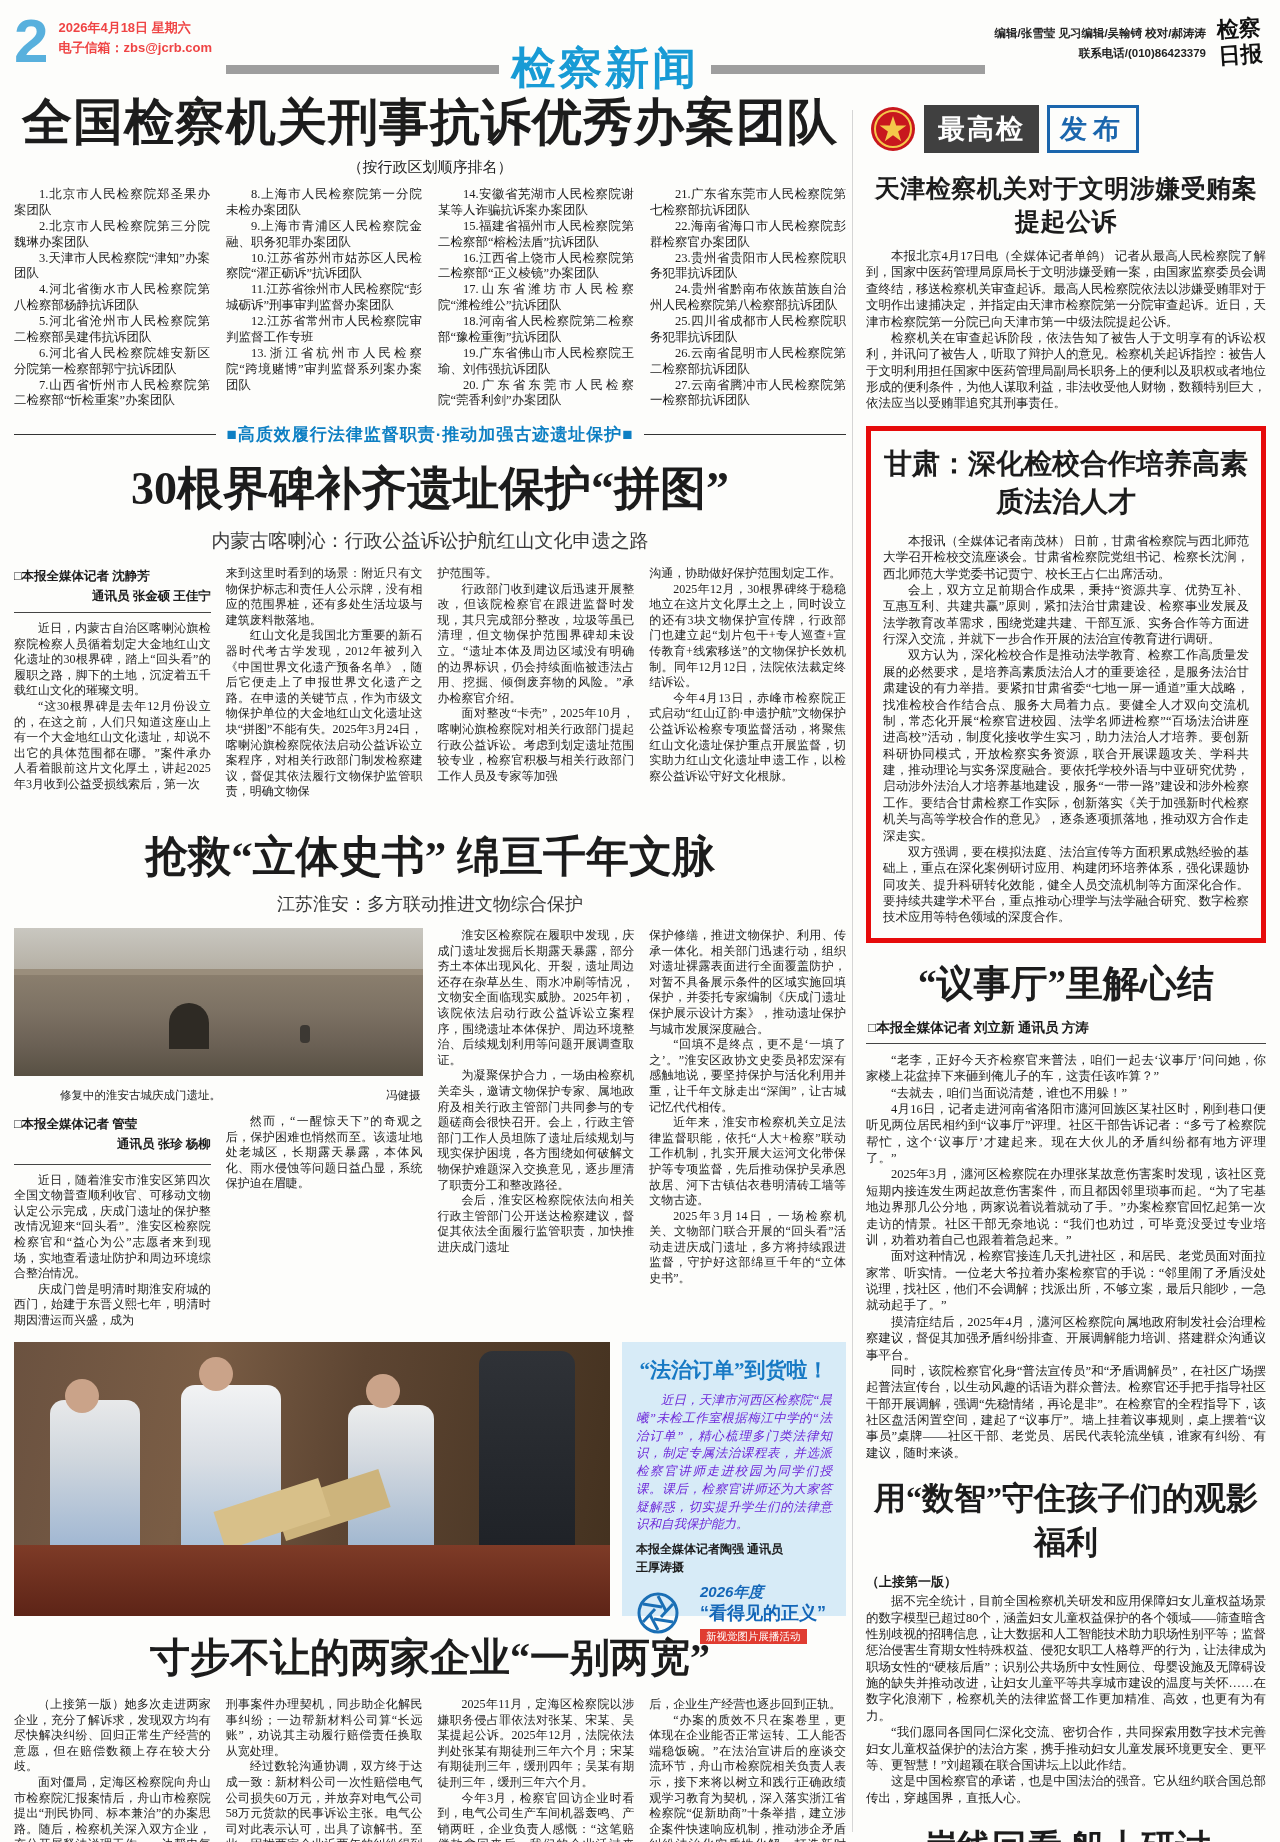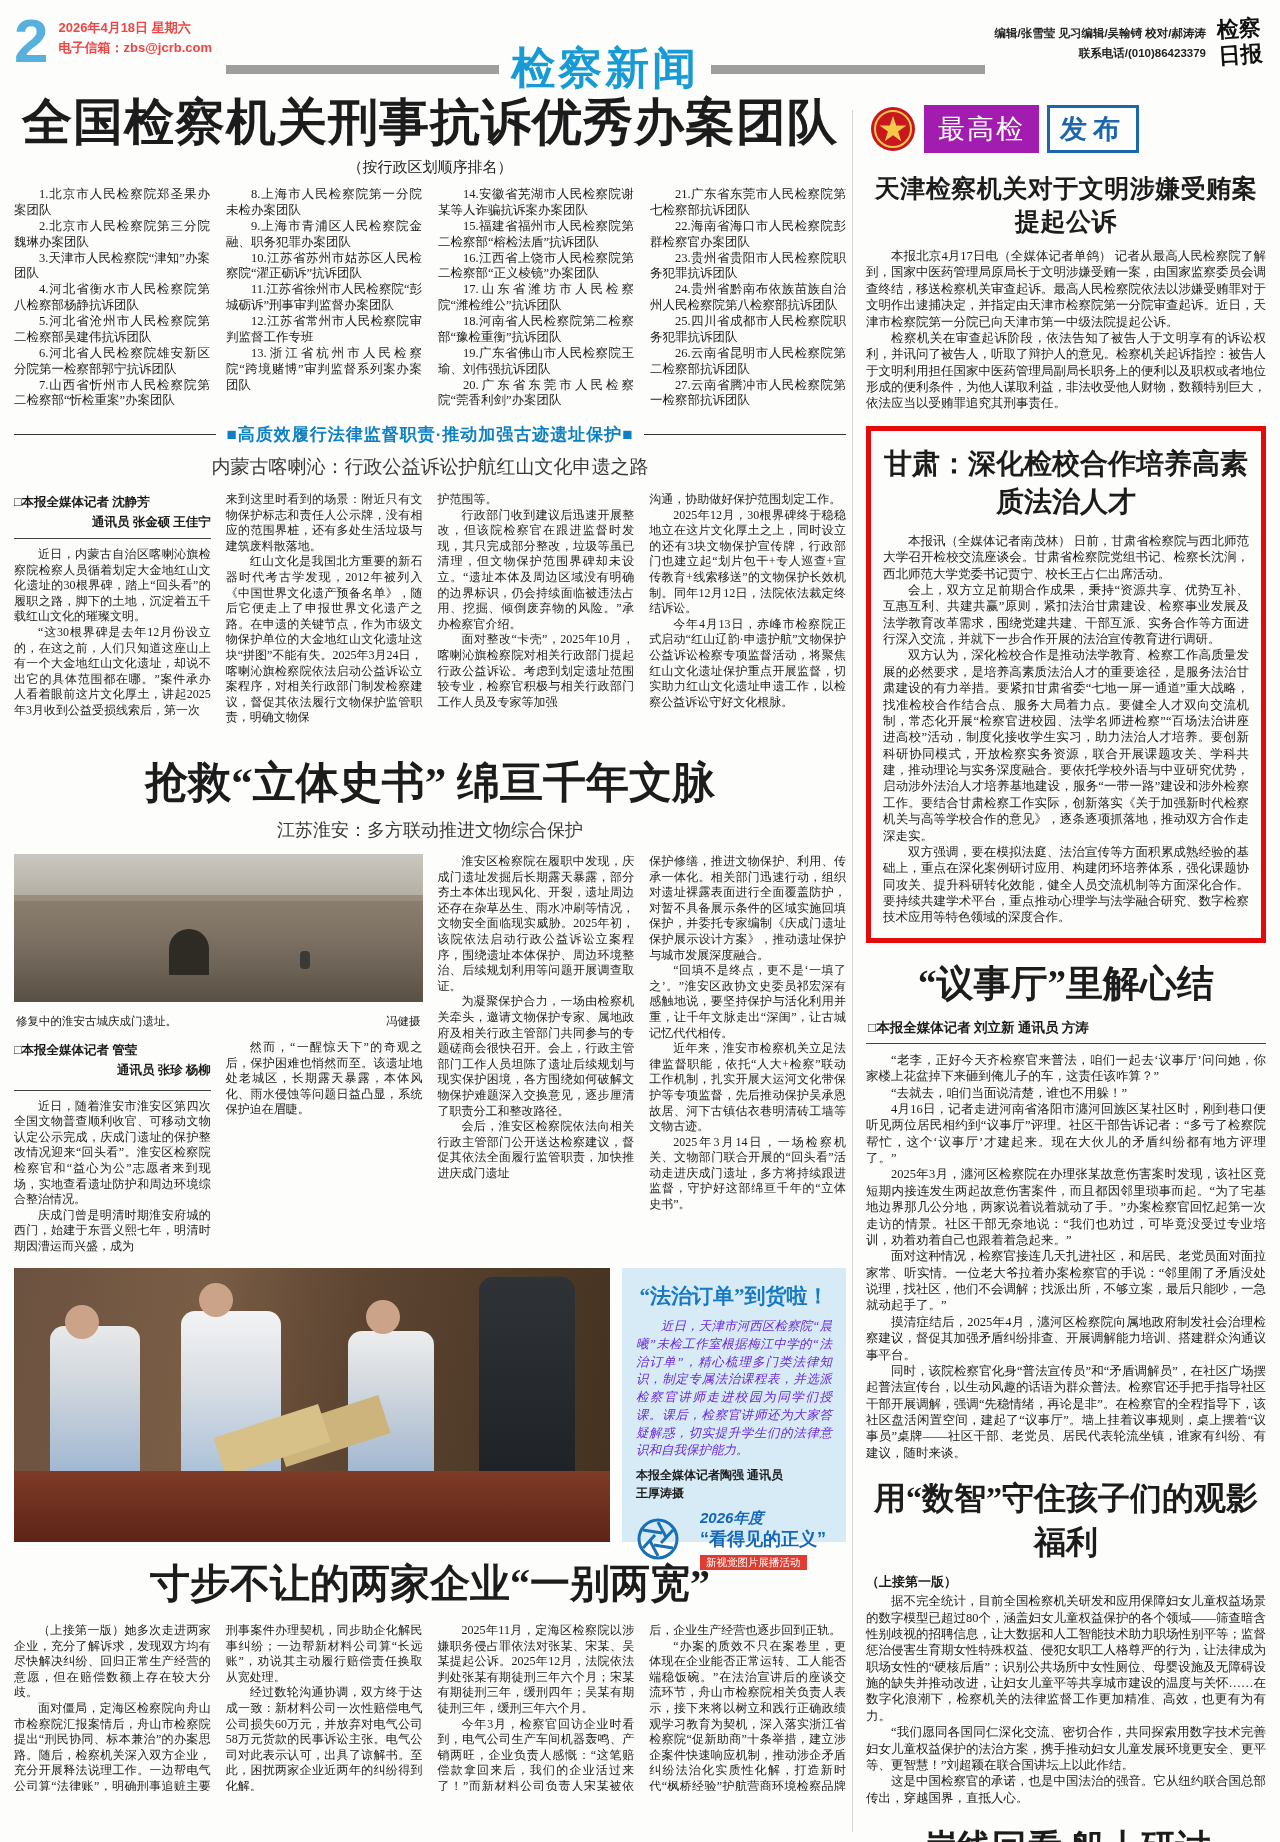--- a/index.html
+++ b/index.html
@@ -60,21 +60,21 @@
   .qj-sub{font-size:18px;margin:6px 0 12px 0;}
   .qj-grid{display:grid;grid-template-columns:repeat(4,1fr);column-gap:15px;height:404px;overflow:hidden;}
   .qj-photo-wrap{grid-column:1/3;grid-row:1;}
   .photo-citywall{width:100%;height:148px;position:relative;overflow:hidden;
      background:linear-gradient(#c9c7c0 0%,#b5b0a5 28%,#8b7f6e 30%,#7d7264 55%,#6a6054 80%,#585043 100%);}
   .wall-arch{position:absolute;left:38%;bottom:18%;width:40px;height:46px;background:#2e2a24;
      border-radius:20px 20px 0 0;}
   .wall-top{position:absolute;left:0;top:28%;width:100%;height:6px;background:#9a8e7c;}
   .wall-fig{position:absolute;left:70%;bottom:22%;width:10px;height:18px;background:#3c3833;border-radius:4px;}
   .qj-caption{grid-column:1/3;grid-row:2;display:flex;justify-content:space-between;
-     font-size:11.5px;padding:8px 2px 8px 2px;color:#222;}
+     font-size:11.5px;padding:8px 2px 8px 2px;color:#222;margin-left:44px;}
   .qj-byline{grid-column:1;grid-row:3;}
   .qj-c1{grid-column:1;grid-row:4;}
   .qj-c2{grid-column:2;grid-row:3/span 2;}
   .qj-c3{grid-column:3;grid-row:1/span 4;}
   .qj-c4{grid-column:4;grid-row:1/span 4;}
 
   
   .photo-row{display:flex;margin-top:10px;height:274px;gap:12px;}
   .photo-classroom{width:596px;height:100%;position:relative;overflow:hidden;
      background:linear-gradient(100deg,#6b5240 0%,#7a5d45 30%,#5d4532 55%,#43311f 100%);}
@@ -99,21 +99,21 @@
   .nb-title{color:#1467b8;font-weight:bold;font-size:18px;
      font-family:"Liberation Sans","DejaVu Sans",sans-serif;}
   .nb-sub{display:inline-block;background:#e03c31;color:#fff;font-size:10.5px;padding:1px 6px;
      margin-top:3px;font-family:"Liberation Sans","DejaVu Sans",sans-serif;}
 
   .cunbu-title{font-size:40px;margin-top:14px;}
   .cunbu-body{margin-top:12px;height:168px;}
 
   
   .sgj-badge{display:flex;align-items:center;gap:8px;height:50px;margin-left:4px;}
-  .sgj-main{background:#a21caf;color:#fff;font-weight:normal;font-size:27px;letter-spacing:2px;
+  .sgj-main{background:#404040;color:#fff;font-weight:bold;font-size:27px;letter-spacing:2px;
      padding:6px 14px;font-family:"Liberation Sans","DejaVu Sans",sans-serif;}
   .sgj-sub{border:3px solid #1b66ad;color:#1b66ad;font-weight:bold;font-size:27px;letter-spacing:6px;
      padding:3px 10px;font-family:"Liberation Serif","DejaVu Serif",serif;}
   .r-title{font-weight:bold;text-align:center;margin:0;}
   .tj-title{font-size:25px;margin-top:18px;letter-spacing:0.5px;}
   .r-para{margin:0;font-size:12.5px;line-height:1.31;text-align:justify;text-indent:2em;}
   .tj-body{margin-top:10px;}
   .redbox{border:5px solid #e60b0b;margin-top:14px;padding:14px 12px 12px 12px;}
   .gs-title{font-size:28px;margin-bottom:12px;}
   .yst-title{font-size:37px;margin-top:16px;}
@@ -182,20 +182,21 @@
         <p class="team">26.云南省昆明市人民检察院第二检察部抗诉团队</p>
         <p class="team">27.云南省腾冲市人民检察院第一检察部抗诉团队</p>
       </div>
 
     <div class="kicker-row">
       <div class="kline"></div>
       <div class="kicker">■高质效履行法律监督职责·推动加强古迹遗址保护■</div>
       <div class="kline"></div>
     </div>
 
+    <h2 class="art-title jiebei-title">30根界碑补齐遗址保护“拼图”</h2>
     <div class="art-sub jiebei-sub">内蒙古喀喇沁：行政公益诉讼护航红山文化申遗之路</div>
     <div class="cols4 jiebei-body">
       <div class="col">
         <div class="byline">
           <div class="b1">□本报全媒体记者 沈静芳</div>
           <div class="b2">通讯员 张金硕 王佳宁</div>
         </div>
         <div>
             <p class="para">近日，内蒙古自治区喀喇沁旗检察院检察人员循着划定大金地红山文化遗址的30根界碑，踏上“回头看”的履职之路，脚下的土地，沉淀着五千载红山文化的璀璨文明。</p>
             <p class="para">“这30根界碑是去年12月份设立的，在这之前，人们只知道这座山上有一个大金地红山文化遗址，却说不出它的具体范围都在哪。”案件承办人看着眼前这片文化厚土，讲起2025年3月收到公益受损线索后，第一次</p>

